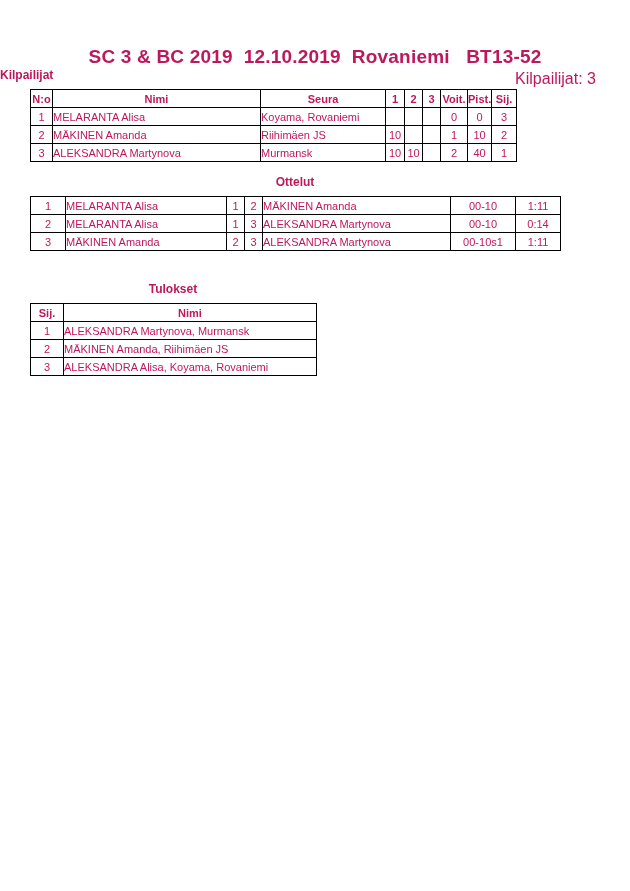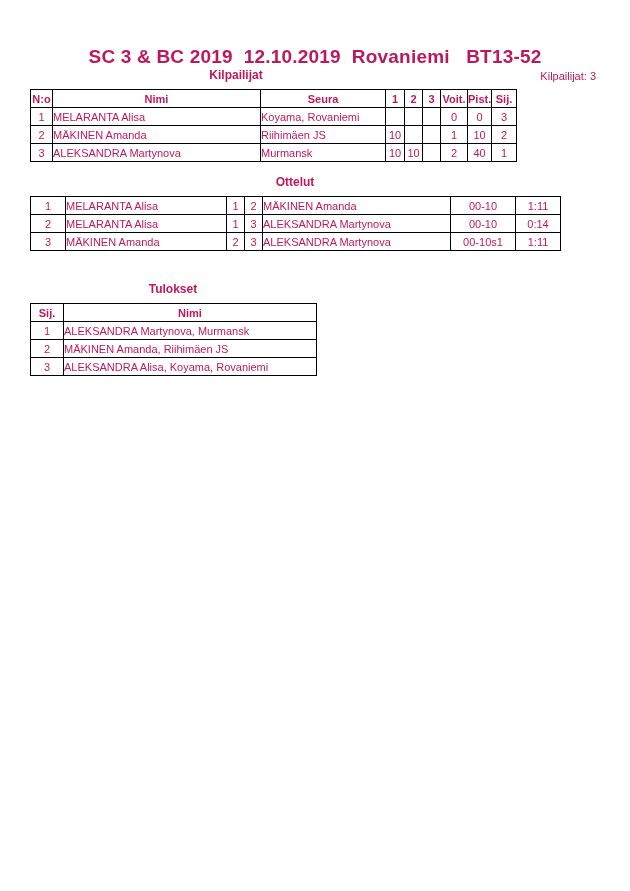--- a/index.html
+++ b/index.html
@@ -25,29 +25,29 @@
       font-size: 19px;
       font-weight: bold;
       white-space: pre;
       letter-spacing: 0.2px;
     }
     .kilp-label {
       position: absolute;
       top: 68px;
       left: 0;
       width: 472px;
-      text-align: center;
+      text-align: left;
       font-size: 12px;
       font-weight: bold;
     }
     .kilp-count {
       position: absolute;
       top: 70px;
       right: 34px;
-      font-size: 11px;
+      font-size: 16px;
     }
     table {
       position: absolute;
       left: 30px;
       border-collapse: collapse;
       table-layout: fixed;
     }
     .t1 { top: 89px;  width: 486px; }
     .t2 { top: 196px; width: 530px; }
     .t3 { top: 303px; width: 286px; }

